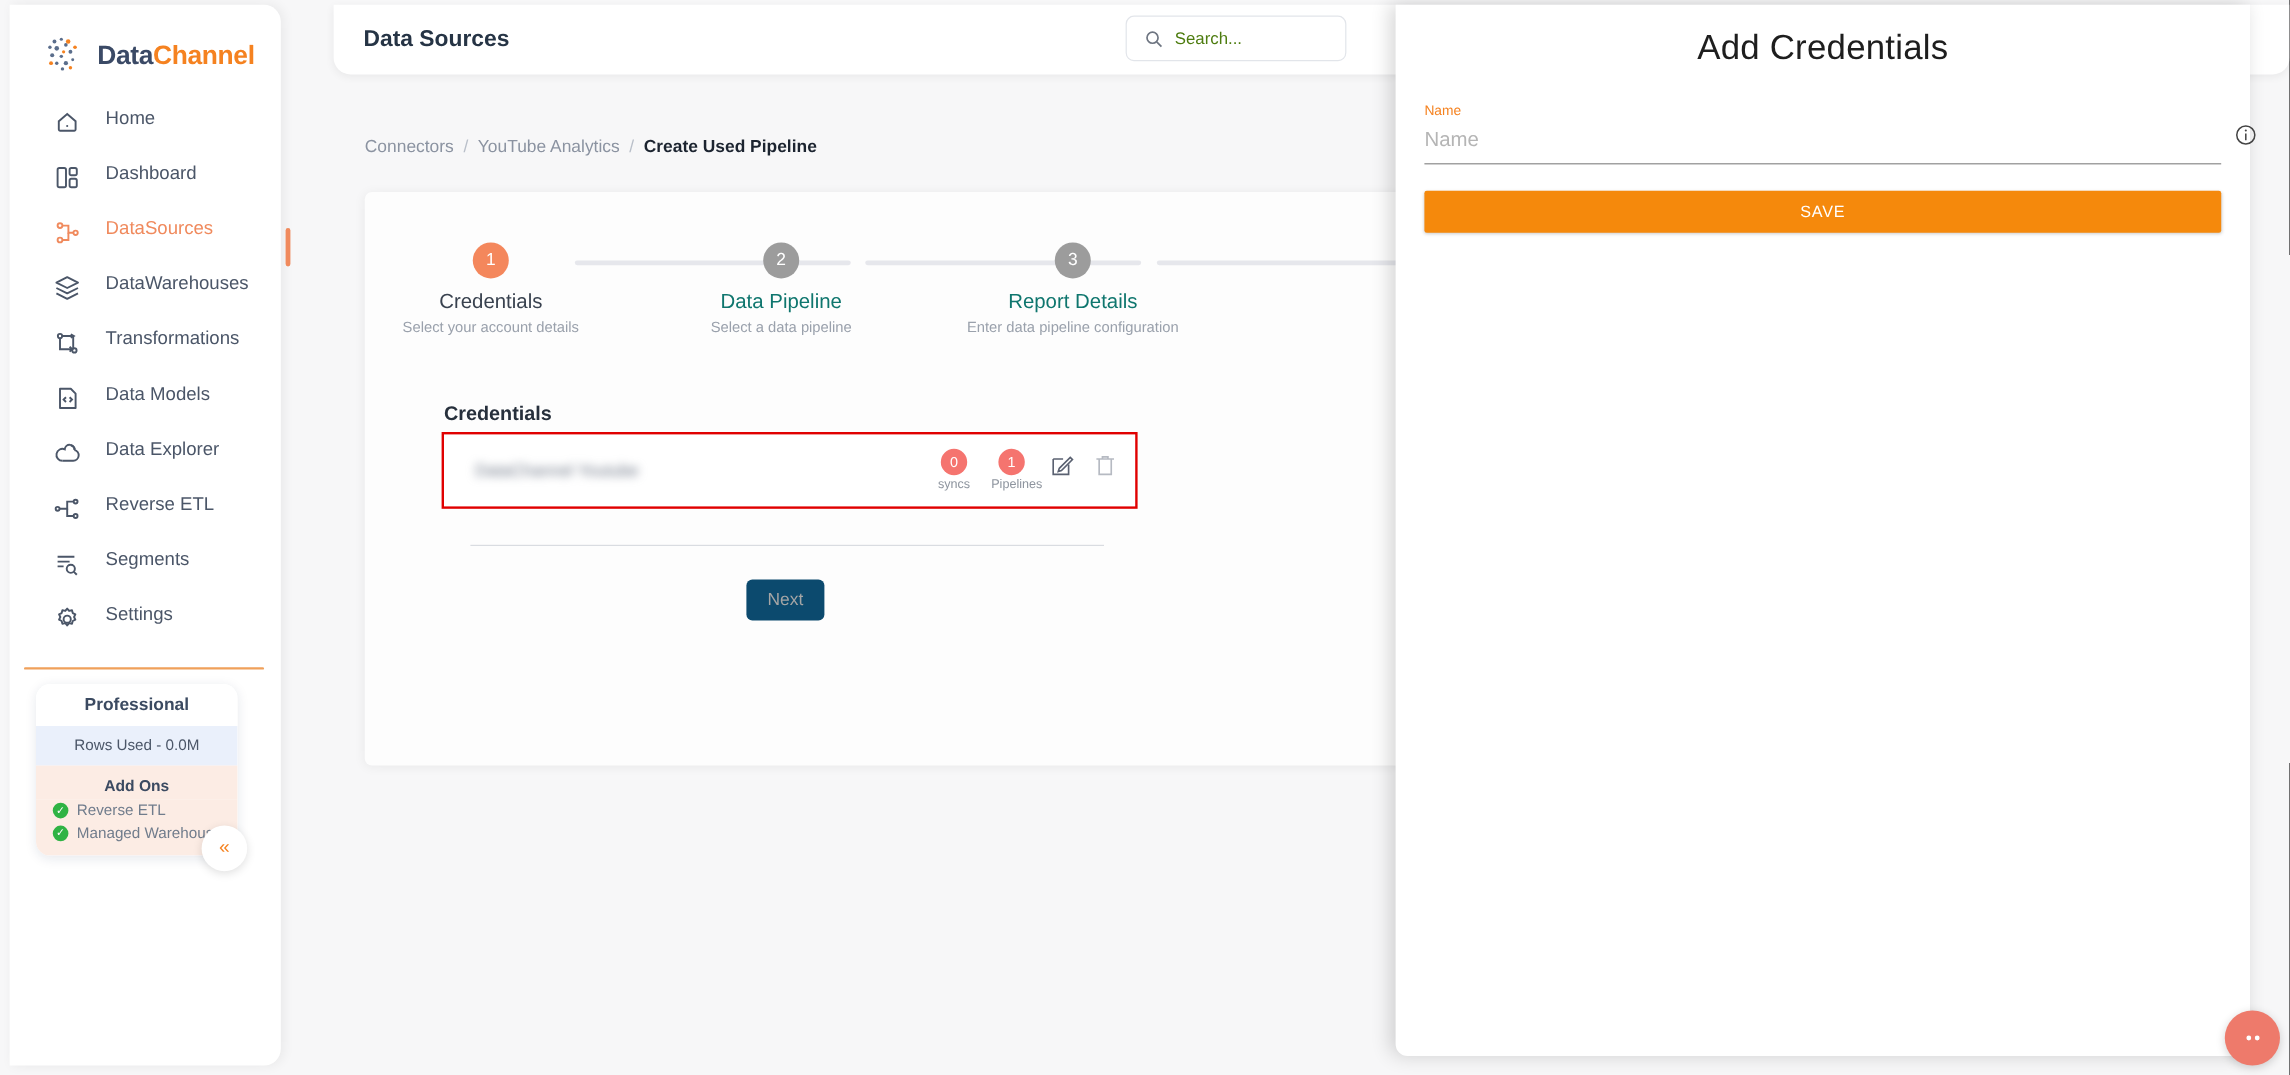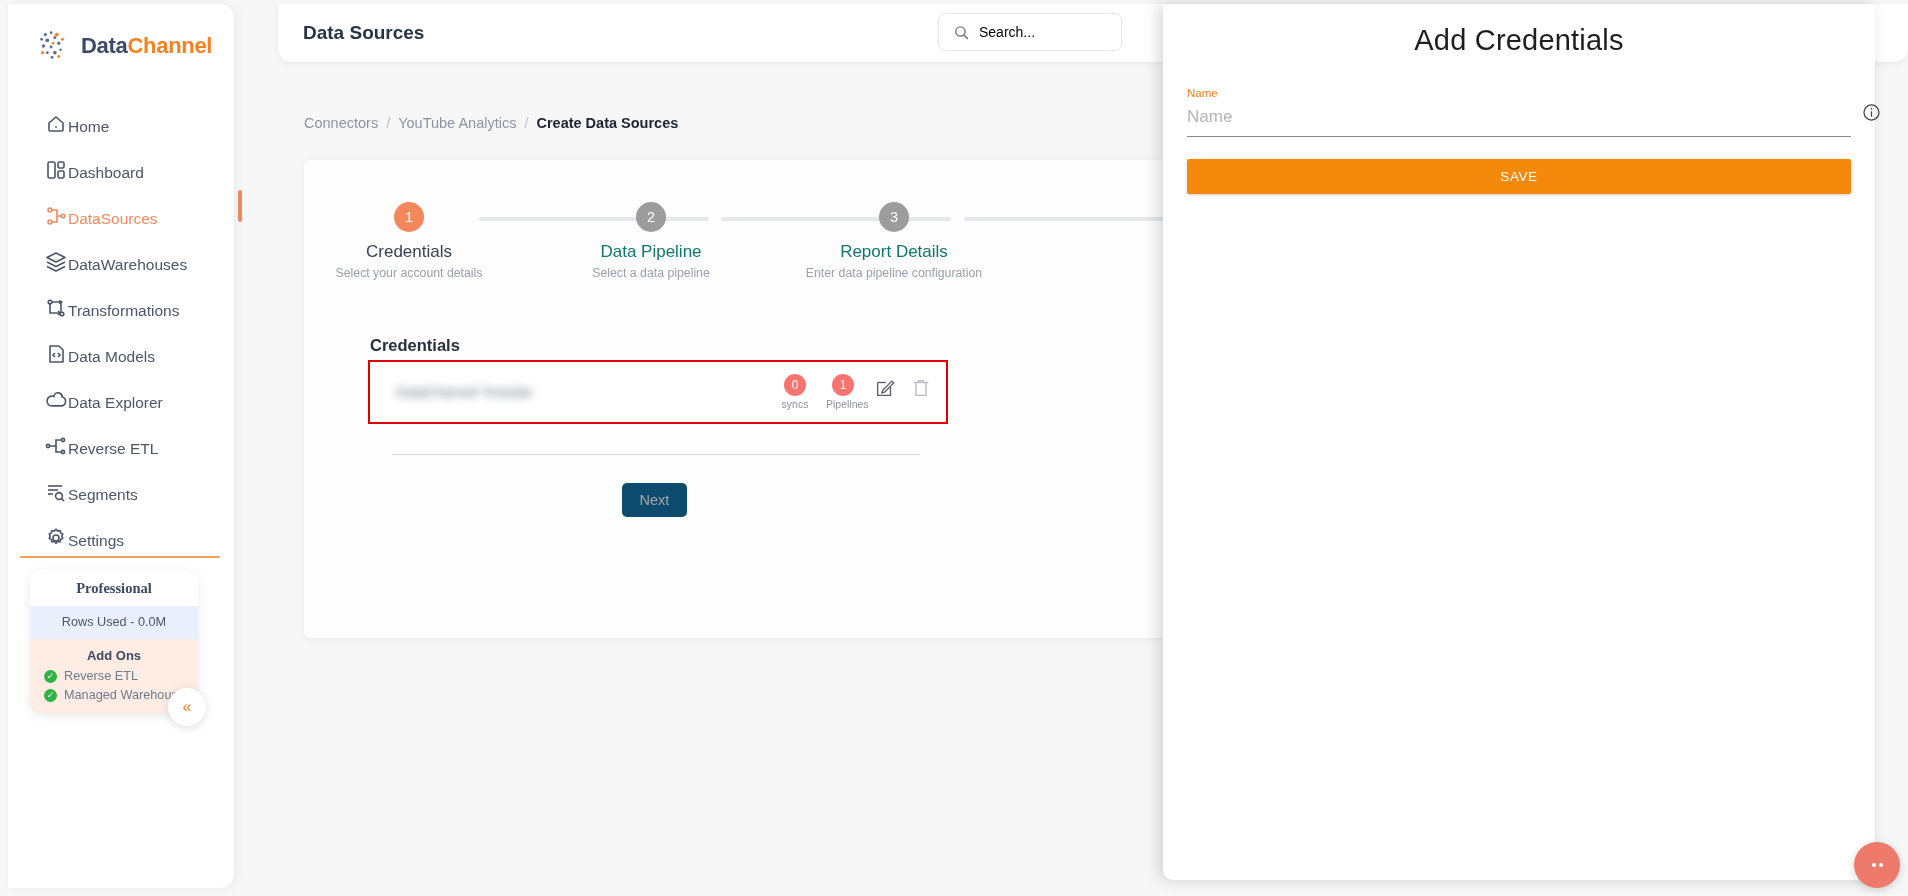--- a/index.html
+++ b/index.html
@@ -36,23 +36,24 @@
   .brand-text {
     font-size: 22px; font-weight: bold; letter-spacing: -0.3px;
     white-space: nowrap;
   }
   .brand-text .b1 { color: #3b4a66; }
   .brand-text .b2 { color: #f58220; }
 
   .nav { margin-top: 22px; }
   .nav-item {
     position: relative;
-    display: flex; align-items: flex-end;
+    display: flex; align-items: flex-start;
     height: 46px;
     padding-left: 36px;
+    gap: 20px;
     cursor: pointer;
     color: #4b5563;
   }
   .nav-item .nav-ico { width: 24px; height: 24px; flex: none; display: block; }
   .nav-item .nav-label { font-size: 15.5px; color: #4b5668; white-space: nowrap; }
   .nav-item.active .nav-label { color: #f08a5d; }
   .nav-item.active::after {
     content: "";
     position: absolute; right: -8px; top: 8px;
     width: 4px; height: 32px;
@@ -66,21 +67,21 @@
   .plan-card {
     position: absolute; left: 22px; top: 566px;
     width: 168px;
     border-radius: 12px;
     overflow: hidden;
     box-shadow: 0 2px 10px rgba(20,40,80,0.10);
     background: #fff;
   }
   .plan-title {
     text-align: center; font-size: 14.5px; font-weight: bold;
-    color: #3b4a61; padding: 10px 0 9px; background: #fff; font-family: Liberation Serif, serif;
+    color: #3b4a61; padding: 10px 0 9px; background: #fff;
   }
   .plan-rows {
     text-align: center; font-size: 12.7px; color: #4b5668;
     background: #eaf0fb; padding: 9px 0 10px;
   }
   .plan-addons-title {
     text-align: center; font-size: 13px; font-weight: bold;
     color: #3b4a61; background: #fcece4; padding: 9px 0 4px;
   }
   .plan-addon {
@@ -120,21 +121,21 @@
     font-size: 19px; font-weight: bold; color: #263445;
   }
   .search-box {
     position: absolute; left: 660px; top: 9px;
     width: 184px; height: 38px;
     border: 1px solid #e2e5ea; border-radius: 7px;
     display: flex; align-items: center; gap: 9px;
     padding-left: 14px;
     background: #fff;
   }
-  .search-box .ph { color: #000000; font-size: 14px; }
+  .search-box .ph { color: #4d7c0f; font-size: 14px; }
 
   
   #breadcrumb {
     position: absolute; left: 304px; top: 115px;
     display: flex; align-items: center; gap: 8px;
     font-size: 14.5px;
     z-index: 5;
   }
   #breadcrumb .crumb { color: #8b93a1; cursor: pointer; }
   #breadcrumb .sep { color: #b9bfc9; }
@@ -459,21 +460,21 @@
       </svg>
       <span class="ph">Search...</span>
     </div>
   </header>
 
   <div id="breadcrumb">
     <span class="crumb">Connectors</span>
     <span class="sep">/</span>
     <span class="crumb">YouTube Analytics</span>
     <span class="sep">/</span>
-    <span class="crumb current">Create Data Sources</span>
+    <span class="crumb current">Create Used Pipeline</span>
   </div>
 
   <section id="main-card">
 
     <div class="stepper">
       <div class="step-line" style="left:175px; width:230px;"></div>
       <div class="step-line" style="left:417px; width:230px;"></div>
       <div class="step-line" style="left:660px; width:215px;"></div>
 
       <div class="step s1" style="left:-15px;">

